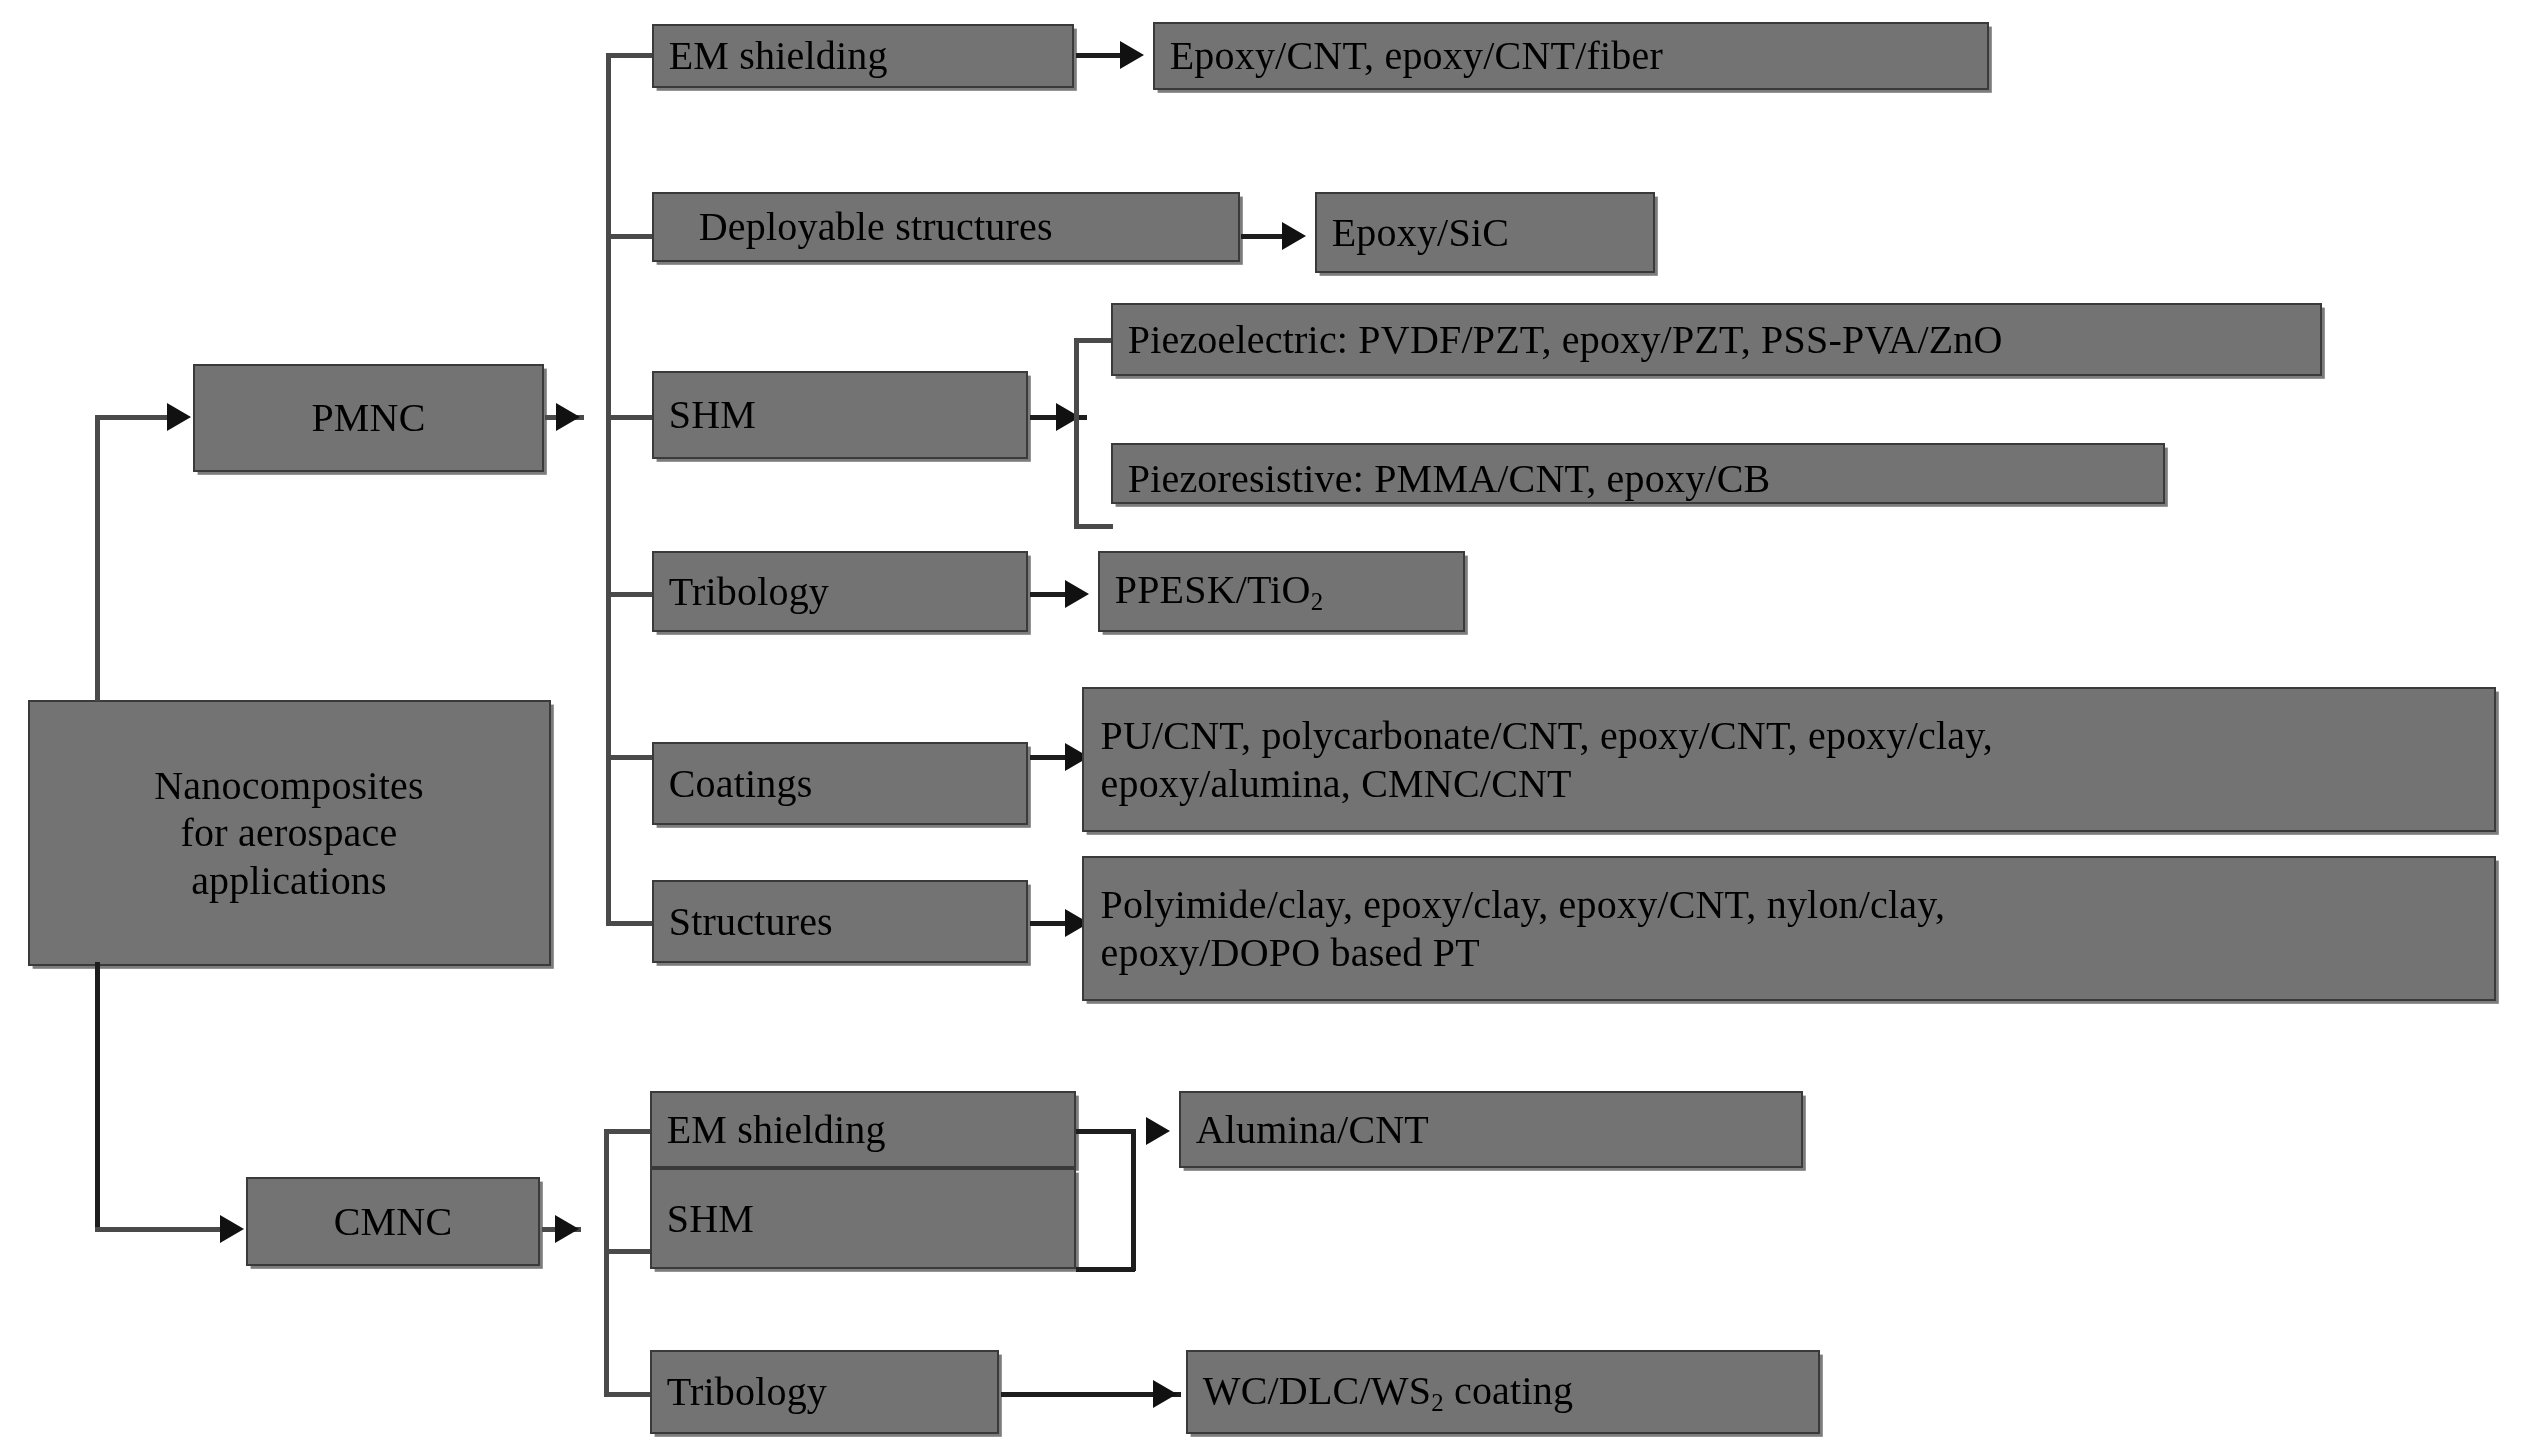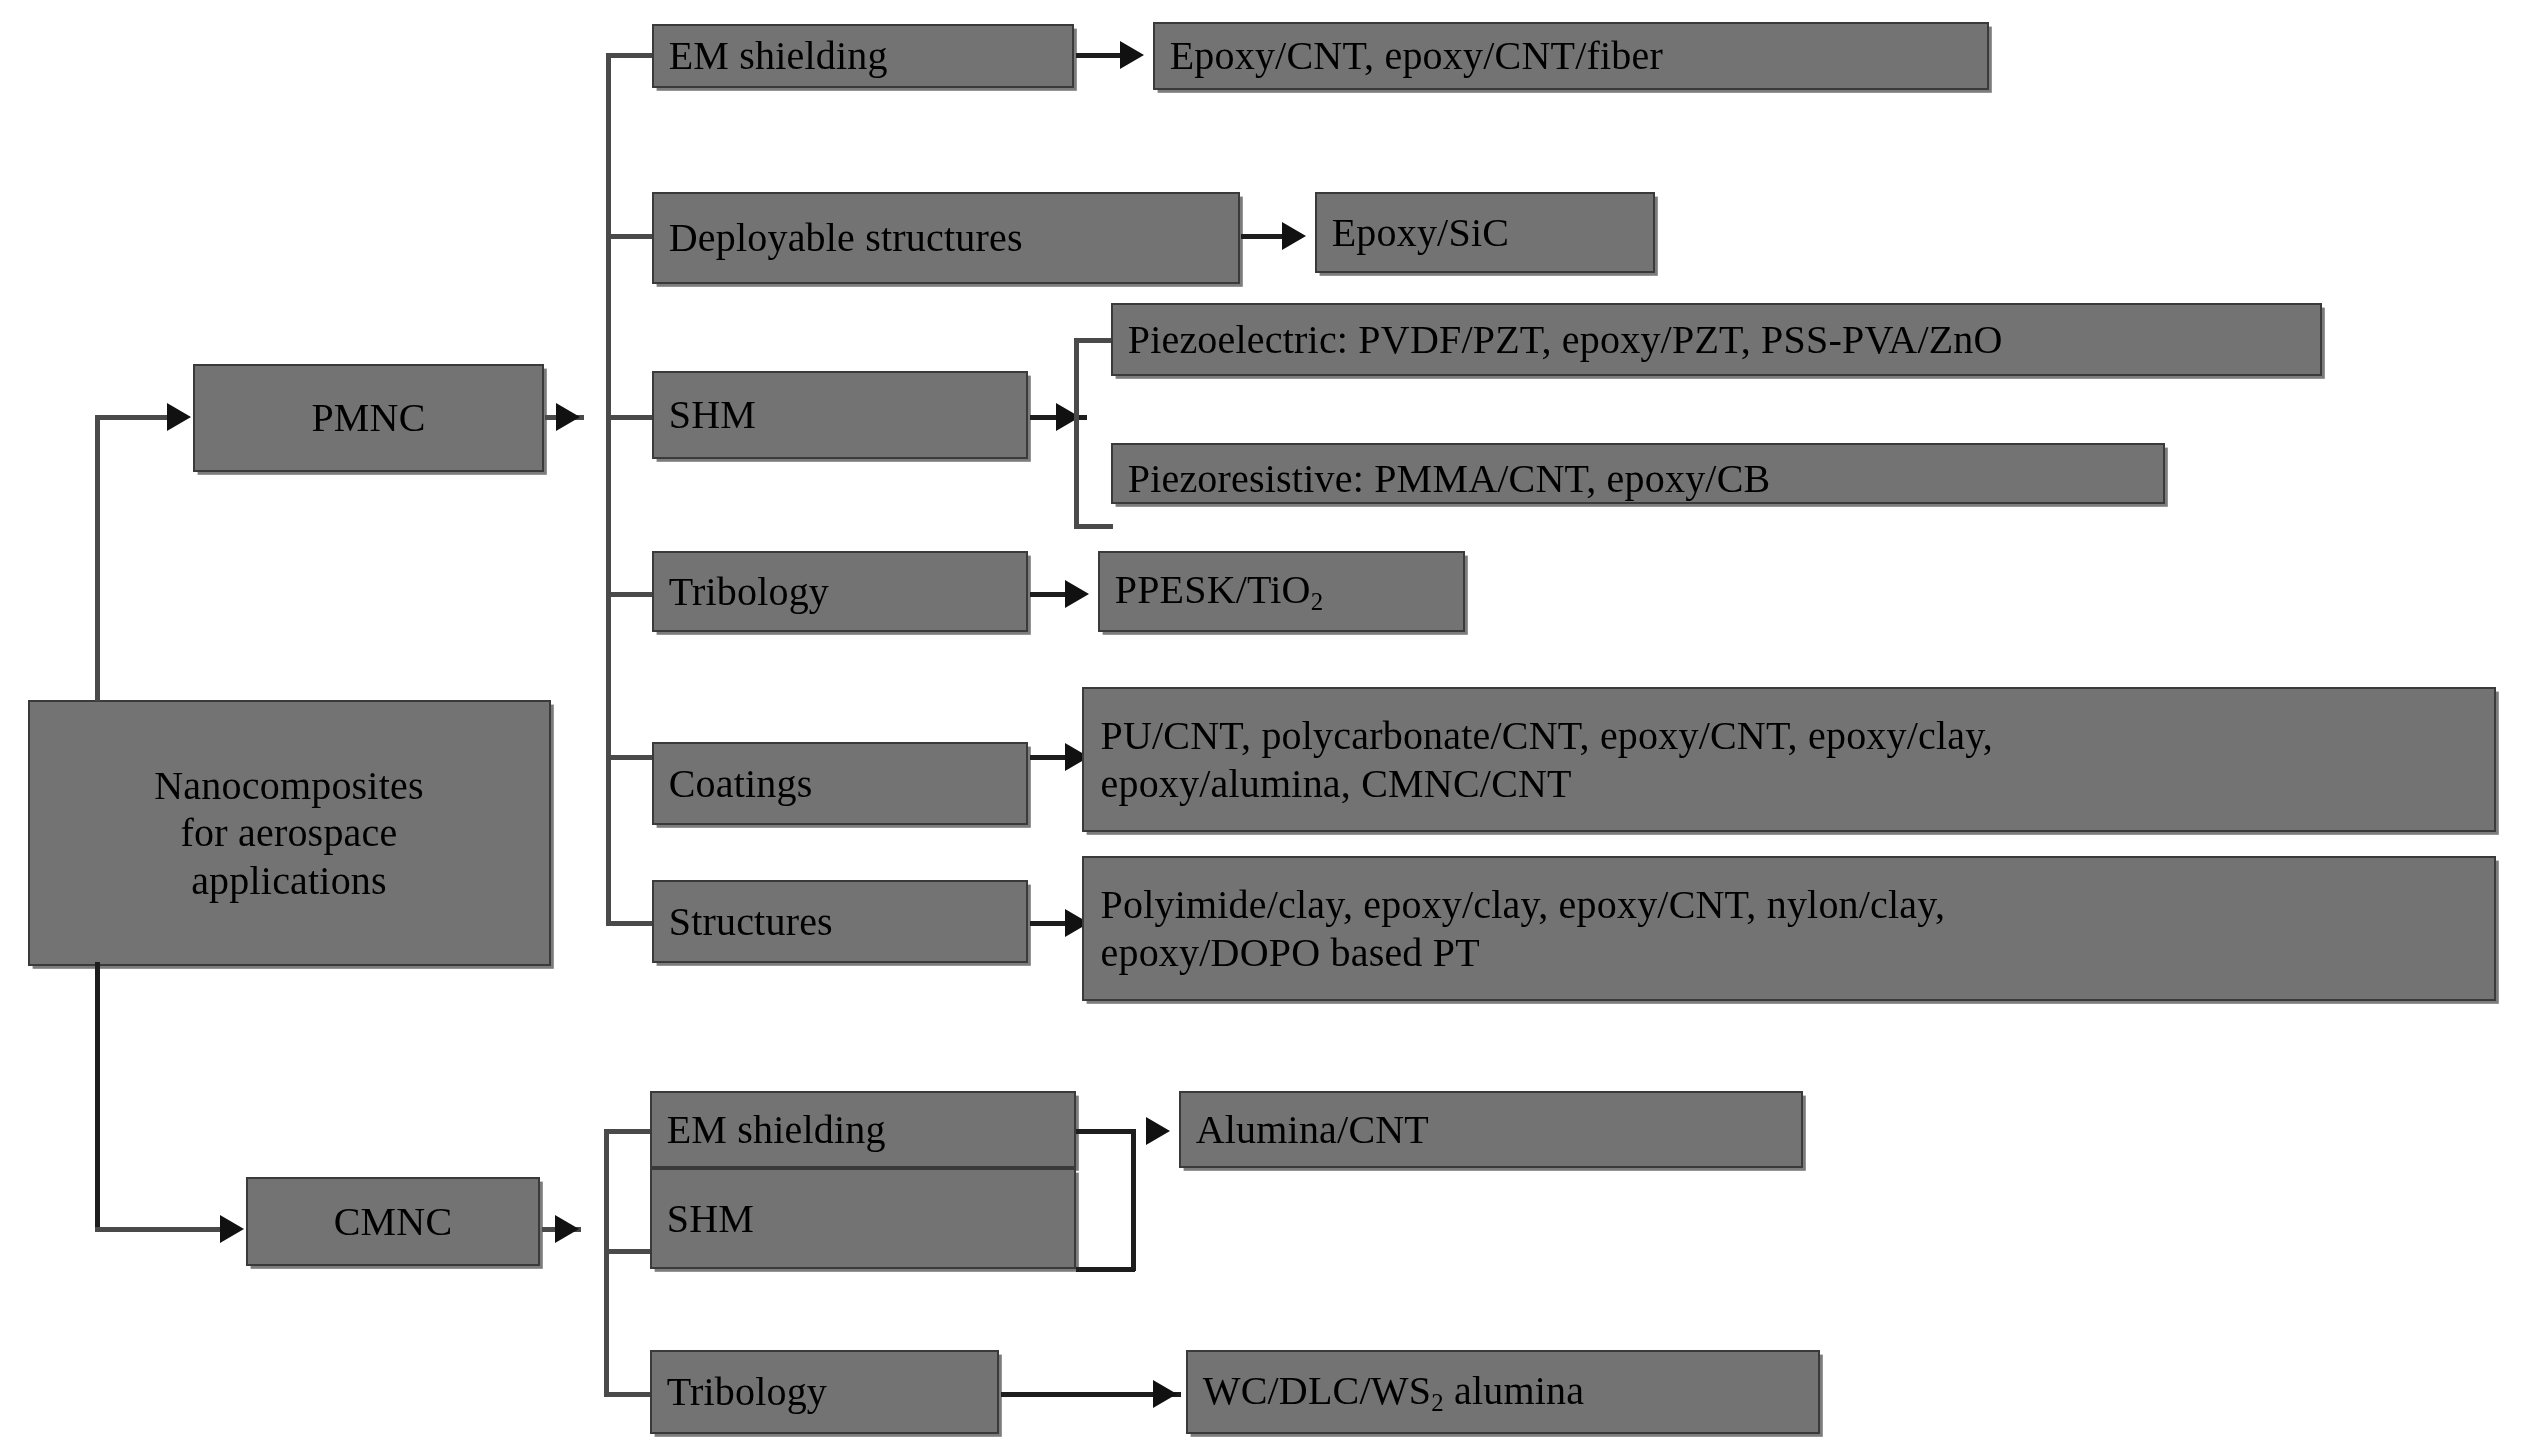--- a/index.html
+++ b/index.html
@@ -81,21 +81,21 @@
 
   <div class="node" style="left:652px;top:24px;width:422px;height:64px;">
     <div class="txt">EM shielding</div>
   </div>
   <div class="h-line dark" style="left:1076px;top:53px;width:57px;height:4.6px;"></div>
   <div class="arrow" style="left:1120px;top:41px;"></div>
   <div class="node" style="left:1153px;top:22px;width:836px;height:68px;">
     <div class="txt">Epoxy/CNT, epoxy/CNT/fiber</div>
   </div>
 
-  <div class="node" style="left:652px;top:192px;width:588px;height:92px;">
+  <div class="node" style="left:652px;top:192px;width:588px;height:70px;padding-left:30px;">
     <div class="txt">Deployable structures</div>
   </div>
   <div class="h-line dark" style="left:1241px;top:234px;width:53px;height:4.6px;"></div>
   <div class="arrow" style="left:1282px;top:222px;"></div>
   <div class="node" style="left:1315px;top:192px;width:340px;height:81px;">
     <div class="txt">Epoxy/SiC</div>
   </div>
 
   <div class="node" style="left:652px;top:371px;width:376px;height:88px;">
     <div class="txt">SHM</div>
@@ -174,17 +174,17 @@
   <div class="node" style="left:1179px;top:1091px;width:624px;height:77px;">
     <div class="txt">Alumina/CNT</div>
   </div>
 
   <div class="node" style="left:650px;top:1350px;width:349px;height:84px;">
     <div class="txt">Tribology</div>
   </div>
   <div class="h-line dark" style="left:1001px;top:1392px;width:180px;height:4.6px;"></div>
   <div class="arrow" style="left:1153px;top:1380px;"></div>
   <div class="node" style="left:1186px;top:1350px;width:634px;height:84px;">
-    <div class="txt"><span>WC/DLC/WS</span><sub>2</sub><span> alumina</span></div>
+    <div class="txt"><span>WC/DLC/WS</span><sub>2</sub><span> coating</span></div>
   </div>
 
 </div>
 
 
 </body></html>

